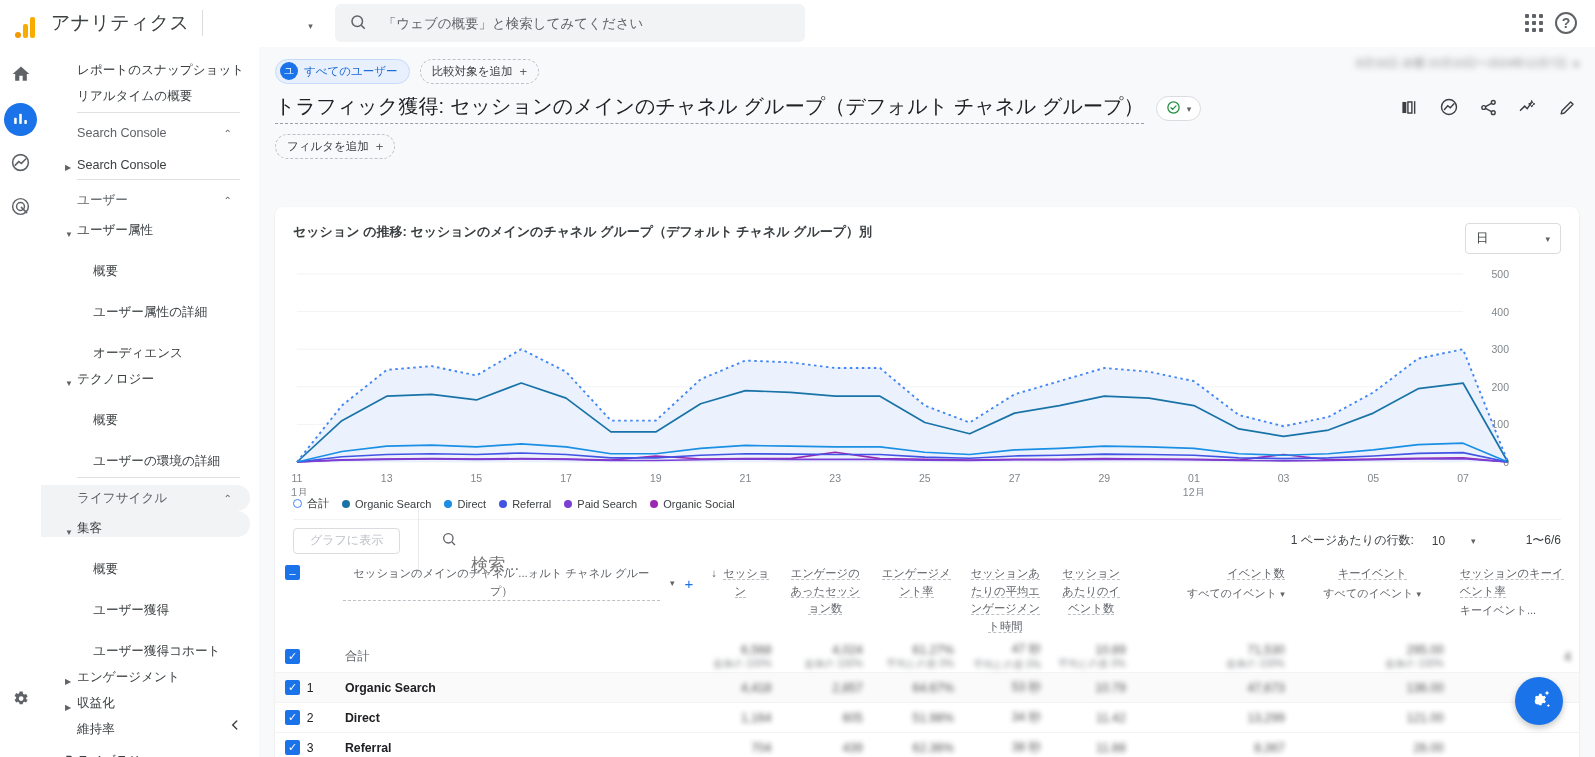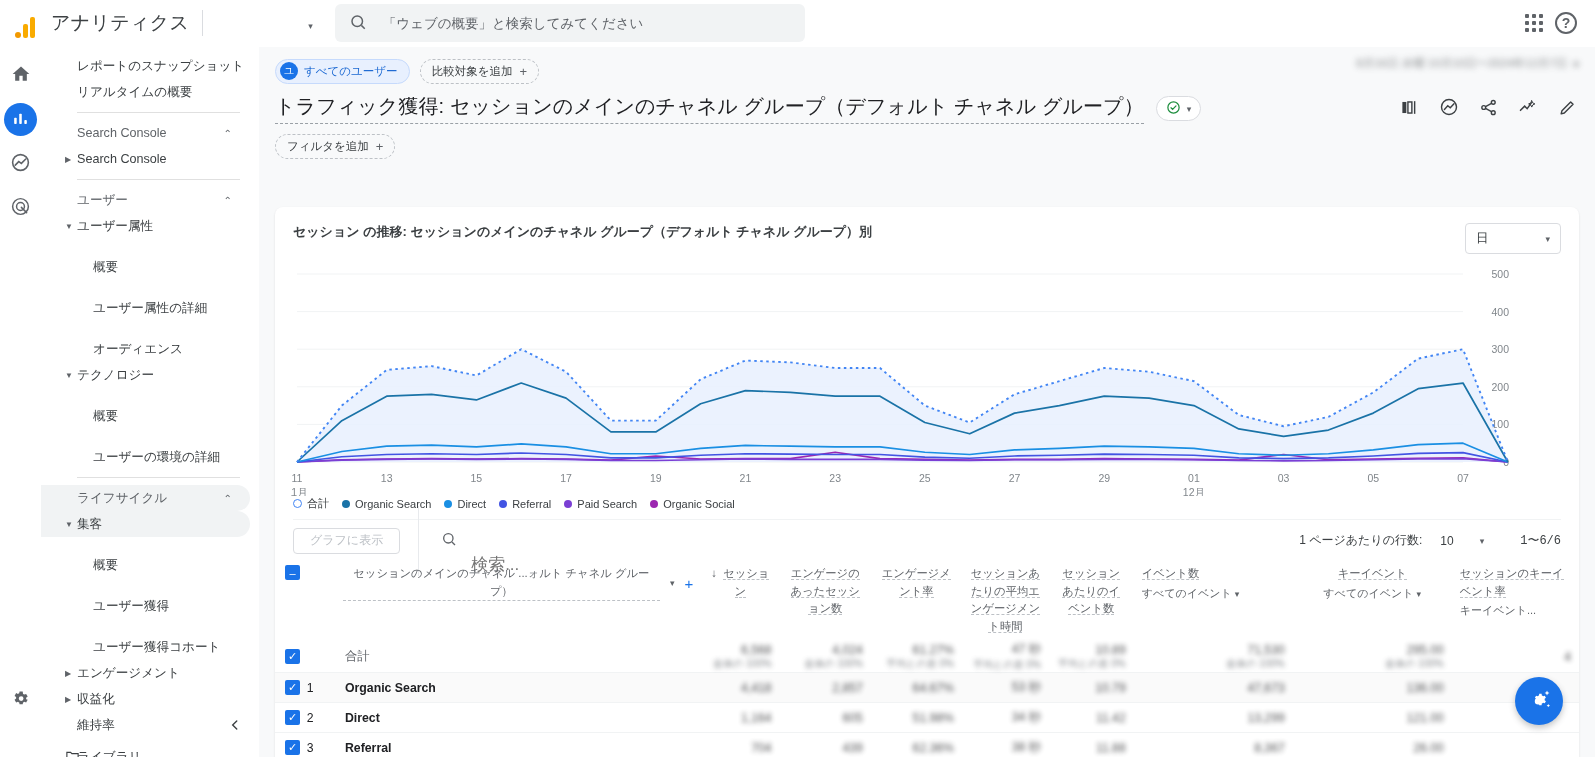--- a/index.html
+++ b/index.html
@@ -55,21 +55,21 @@
   .rail-gear { position:absolute; bottom:46px; left:11px; color:#5f6368;}
 
   
   .nav {
     position:absolute; left:41px; top:47px; width:218px; height:710px;
     background:#fff; overflow:hidden; z-index:14;
     border-right:1px solid #fff;
   }
   .nav-scroll { padding-top:6px; }
   .nav-item {
-    height:26px; display:flex; align-items:center; font-size:12.6px;
+    height:26px; display:flex; align-items:flex-end; font-size:12.6px;
     color:#3c4043; padding-left:36px; border-radius:0 14px 14px 0;
     margin-right:8px; cursor:pointer; white-space:nowrap;
   }
   .nav-item.sub  { padding-left:52px;margin-top:15px; }
   .nav-item.lvl1 { padding-left:36px; }
   .nav-item.selected { background:#e8f0fe; color:#1967d2; }
   .nav-item.hl { background:#f1f3f4; }
   .nav-group {
     height:26px; display:flex; align-items:center; justify-content:space-between;
     font-size:12.6px; color:#5f6368; padding-left:36px; padding-right:18px;
@@ -148,21 +148,21 @@
     border:1px solid #dadce0; border-radius:4px; height:26px; padding:0 16px;
     display:flex; align-items:center; font-size:12px; color:#bdc1c6; background:#fff;
   }
   .tsearch { display:flex; align-items:center; margin-left:18px; border-left:1px solid #e8eaed; padding-left:22px;}
   .tsearch input {
     border:none; outline:none; font-size:17px; color:#5f6368; margin-left:12px; width:200px;
     font-family:"Liberation Sans", sans-serif; background:transparent;margin-top:48px;
   }
   .rows-per { margin-left:auto; display:flex; align-items:center; font-size:12px; color:#3c4043; gap:10px;}
   .rows-sel { display:flex; align-items:center; gap:26px; margin-left:8px; }
-  .range-lbl { margin-left:26px;font-family:Liberation Mono, monospace; }
+  .range-lbl { margin-left:40px; }
 
   
   .tbl { width:100%; border-collapse:collapse; table-layout:fixed; }
   .tbl th {
     vertical-align:top; padding:8px 8px 6px 8px; font-size:11.3px; font-weight:normal;
     color:#5f6368; text-align:center;
   }
   .th-txt { border-bottom:1px dashed #bdc1c6; display:inline; line-height:1.55; }
   .th-sub { display:block; margin-top:3px; color:#5f6368; font-size:11px; }
   .dim-head { text-align:left; }
@@ -561,21 +561,21 @@
               <span class="th-txt">セッション</span>
             </th>
             <th>
               <span class="th-txt">エンゲージのあったセッション数</span></th>
             <th>
               <span class="th-txt">エンゲージメント率</span></th>
             <th>
               <span class="th-txt">セッションあたりの平均エンゲージメント時間</span></th>
             <th>
               <span class="th-txt">セッションあたりのイベント数</span></th>
-            <th style="text-align:left">
+            <th style="text-align:right">
               <span class="th-txt">イベント数</span>
               <span class="th-sub">
                 <span>すべてのイベント</span>
                 <span style="font-size:9px">▾</span>
               </span></th>
             <th style="text-align:center">
               <span class="th-txt">キーイベント</span>
               <span class="th-sub">
                 <span>すべてのイベント</span>
                 <span style="font-size:9px">▾</span>

